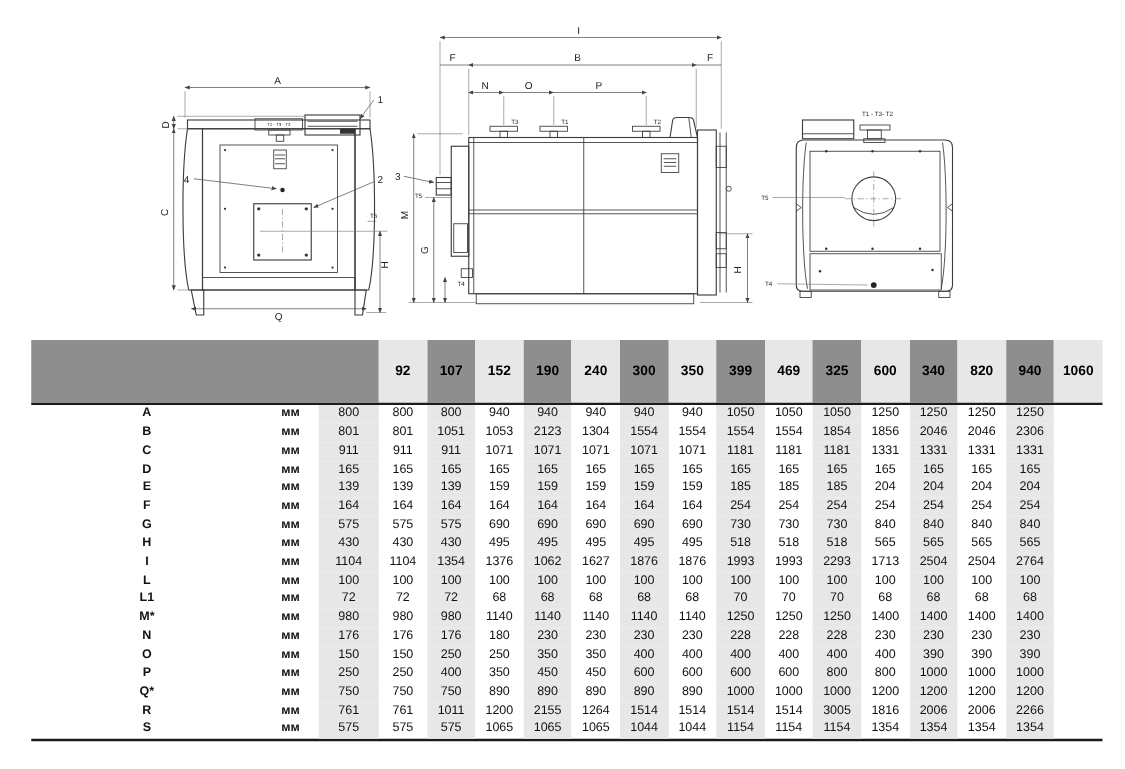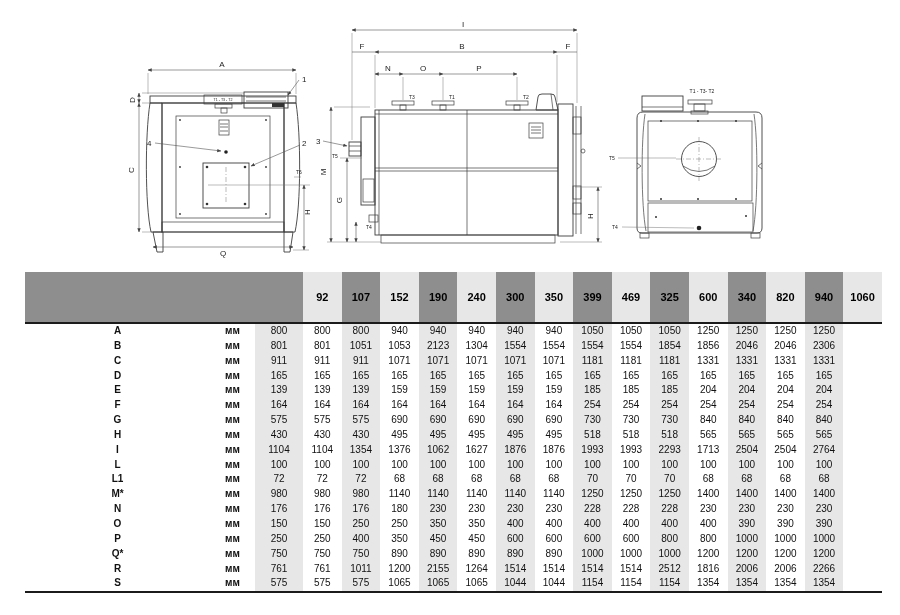--- a/index.html
+++ b/index.html
@@ -586,21 +586,21 @@
         <div class="c-val lite">761</div>
         <div class="c-val">761</div>
         <div class="c-val lite">1011</div>
         <div class="c-val">1200</div>
         <div class="c-val lite">2155</div>
         <div class="c-val">1264</div>
         <div class="c-val lite">1514</div>
         <div class="c-val">1514</div>
         <div class="c-val lite">1514</div>
         <div class="c-val">1514</div>
-        <div class="c-val lite">2512</div>
+        <div class="c-val lite">3005</div>
         <div class="c-val">1816</div>
         <div class="c-val lite">2006</div>
         <div class="c-val">2006</div>
         <div class="c-val lite">2266</div>
         <div class="c-label"></div>
         <div class="c-dim">S</div>
         <div class="c-unit">мм</div>
         <div class="c-val lite">575</div>
         <div class="c-val">575</div>
         <div class="c-val lite">575</div>

